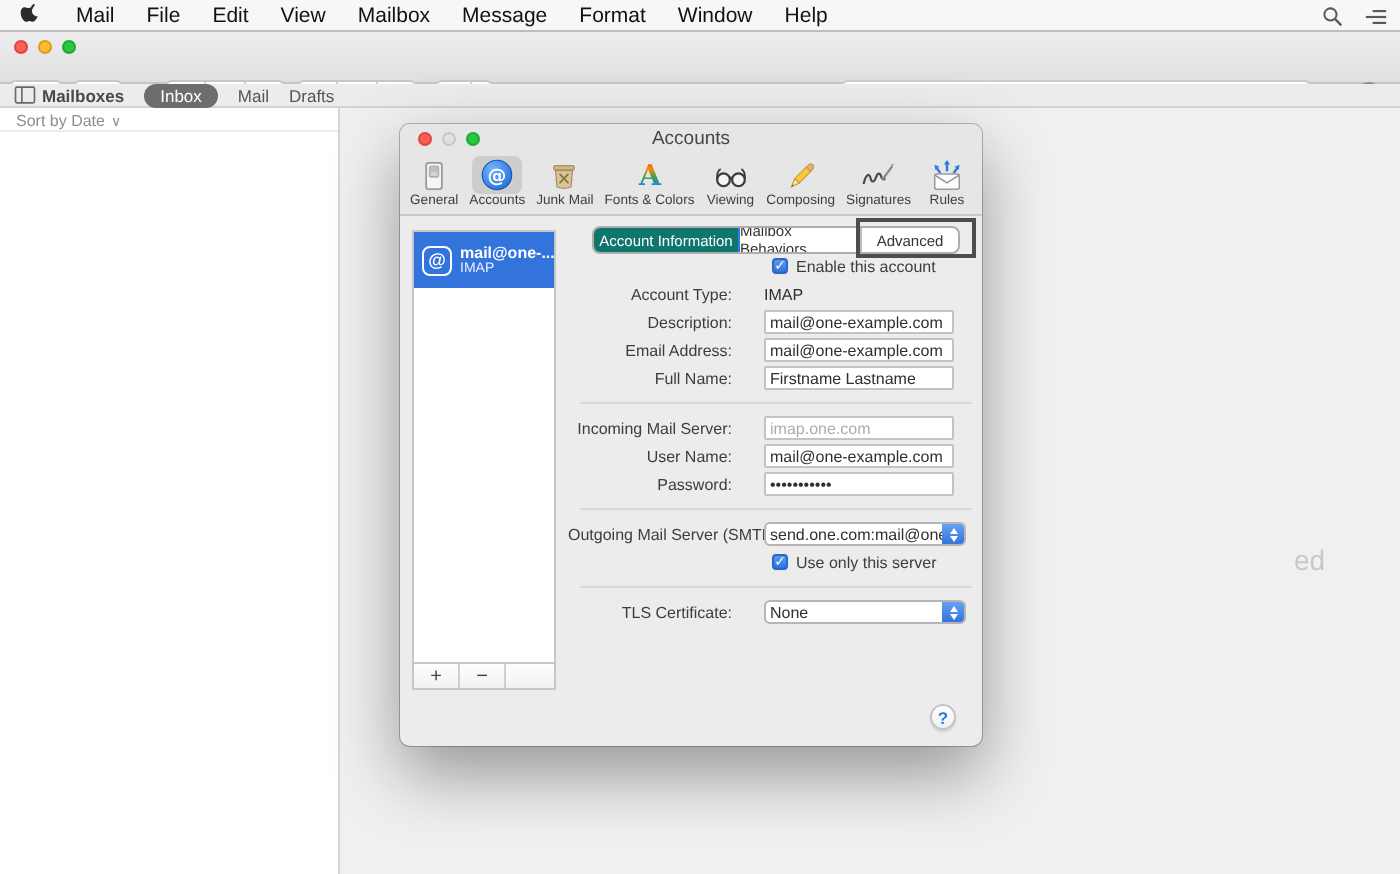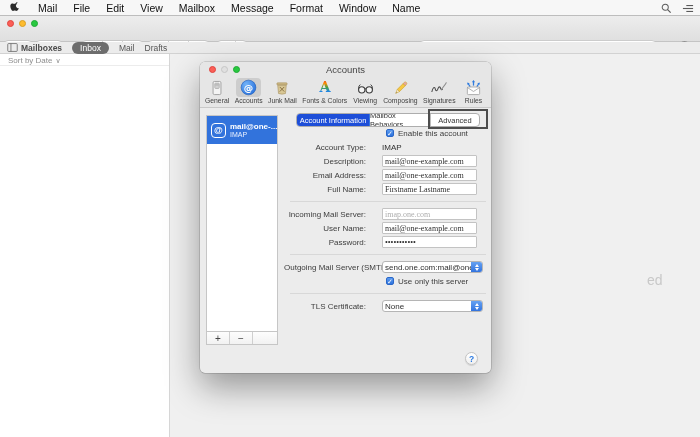--- a/index.html
+++ b/index.html
@@ -80,31 +80,31 @@
   .pm-bar { position:absolute; left:0; bottom:0; width:100%; height:13px;
     background:linear-gradient(#fdfdfd,#f2f2f2); border-top:1px solid #c6c6c6; display:flex; }
   .pm-btn { width:23px; border-right:1px solid #cfcfcf; font-size:10px; color:#444;
     display:flex; align-items:center; justify-content:center; }
   .pm-fill { flex:1; }
 
   .tabs { position:absolute; left:96px; top:51px; width:184px; height:14px; display:flex;
     border:1px solid #adadad; border-radius:4px; overflow:hidden; background:#fff; font-size:7.5px; color:#333; }
   .tab { display:flex; align-items:center; justify-content:center; border-right:1px solid #bcbcbc; }
   .tab:last-child { border-right:none; }
-  .tab.selected { background:#1d4ed8; color:#fff; border-right-color:#3878dc; }
+  .tab.selected { background:#0f766e; color:#fff; border-right-color:#3878dc; }
   .tab-ai { width:73px; } .tab-mb { width:61px; } .tab-adv { flex:1; }
   .annotation { position:absolute; left:228px; top:47px; width:60px; height:20px;
     border:2px solid #4d4d4d; pointer-events:none; }
 
   .form { position:absolute; left:84px; top:64px; width:202px; }
   .frow { height:14px; display:flex; align-items:center; }
   .flabel { width:98px; text-align:right; padding-right:16px; font-size:8px; color:#3d3d3d; white-space:nowrap; }
   .fvalue-static { font-size:8px; color:#2f2f2f; }
   .finput { width:95px; height:12px; border:1px solid #c3c3c3; background:#fff;
-    font-family:Liberation Serif, serif; font-size:8px; color:#2f2f2f; padding:0 2px; border-radius:1px; }
+    font-family:Liberation Sans, sans-serif; font-size:8px; color:#2f2f2f; padding:0 2px; border-radius:1px; }
   .finput.disabled { color:#adadad; }
   .fselect { width:101px; height:12px; border:1px solid #b5b5b5; background:#fff; border-radius:3px;
     display:flex; align-items:center; overflow:hidden; }
   .fselect .sel-text { flex:1; font-size:8px; color:#2f2f2f; padding:0 2px; white-space:nowrap; overflow:hidden; }
   .sel-arrows { width:11px; height:12px; background:linear-gradient(#6aa6f4,#2e6fdc); flex:none;
     display:flex; flex-direction:column; align-items:center; justify-content:center; gap:1px; border-radius:0 2px 2px 0; }
   .sel-arrows i { width:0; height:0; border-left:2.5px solid transparent; border-right:2.5px solid transparent; }
   .sel-arrows .up { border-bottom:3px solid #fff; }
   .sel-arrows .dn { border-top:3px solid #fff; }
   .checkbox { width:8px; height:8px; background:linear-gradient(#5b9bf0,#2e73dd); border:1px solid #2a67c8;
@@ -130,21 +130,21 @@
     </svg>
   </span>
   <span class="menu-item app">Mail</span>
   <span class="menu-item">File</span>
   <span class="menu-item">Edit</span>
   <span class="menu-item">View</span>
   <span class="menu-item">Mailbox</span>
   <span class="menu-item">Message</span>
   <span class="menu-item">Format</span>
   <span class="menu-item">Window</span>
-  <span class="menu-item">Name</span>
+  <span class="menu-item">Help</span>
   <span class="menubar-right">
     <svg width="11" height="11" viewBox="0 0 13 13">
       <circle cx="5" cy="5" r="3.6" fill="none" stroke="#5a5a5a" stroke-width="1.2"></circle>
       <line x1="7.8" y1="7.8" x2="11.4" y2="11.4" stroke="#5a5a5a" stroke-width="1.4"></line>
     </svg>
     <svg width="12" height="11" viewBox="0 0 14 13">
       <line x1="5" y1="3" x2="13" y2="3" stroke="#5a5a5a" stroke-width="1.3"></line>
       <line x1="1" y1="6.5" x2="13" y2="6.5" stroke="#5a5a5a" stroke-width="1.3"></line>
       <line x1="5" y1="10" x2="13" y2="10" stroke="#5a5a5a" stroke-width="1.3"></line>
     </svg>

